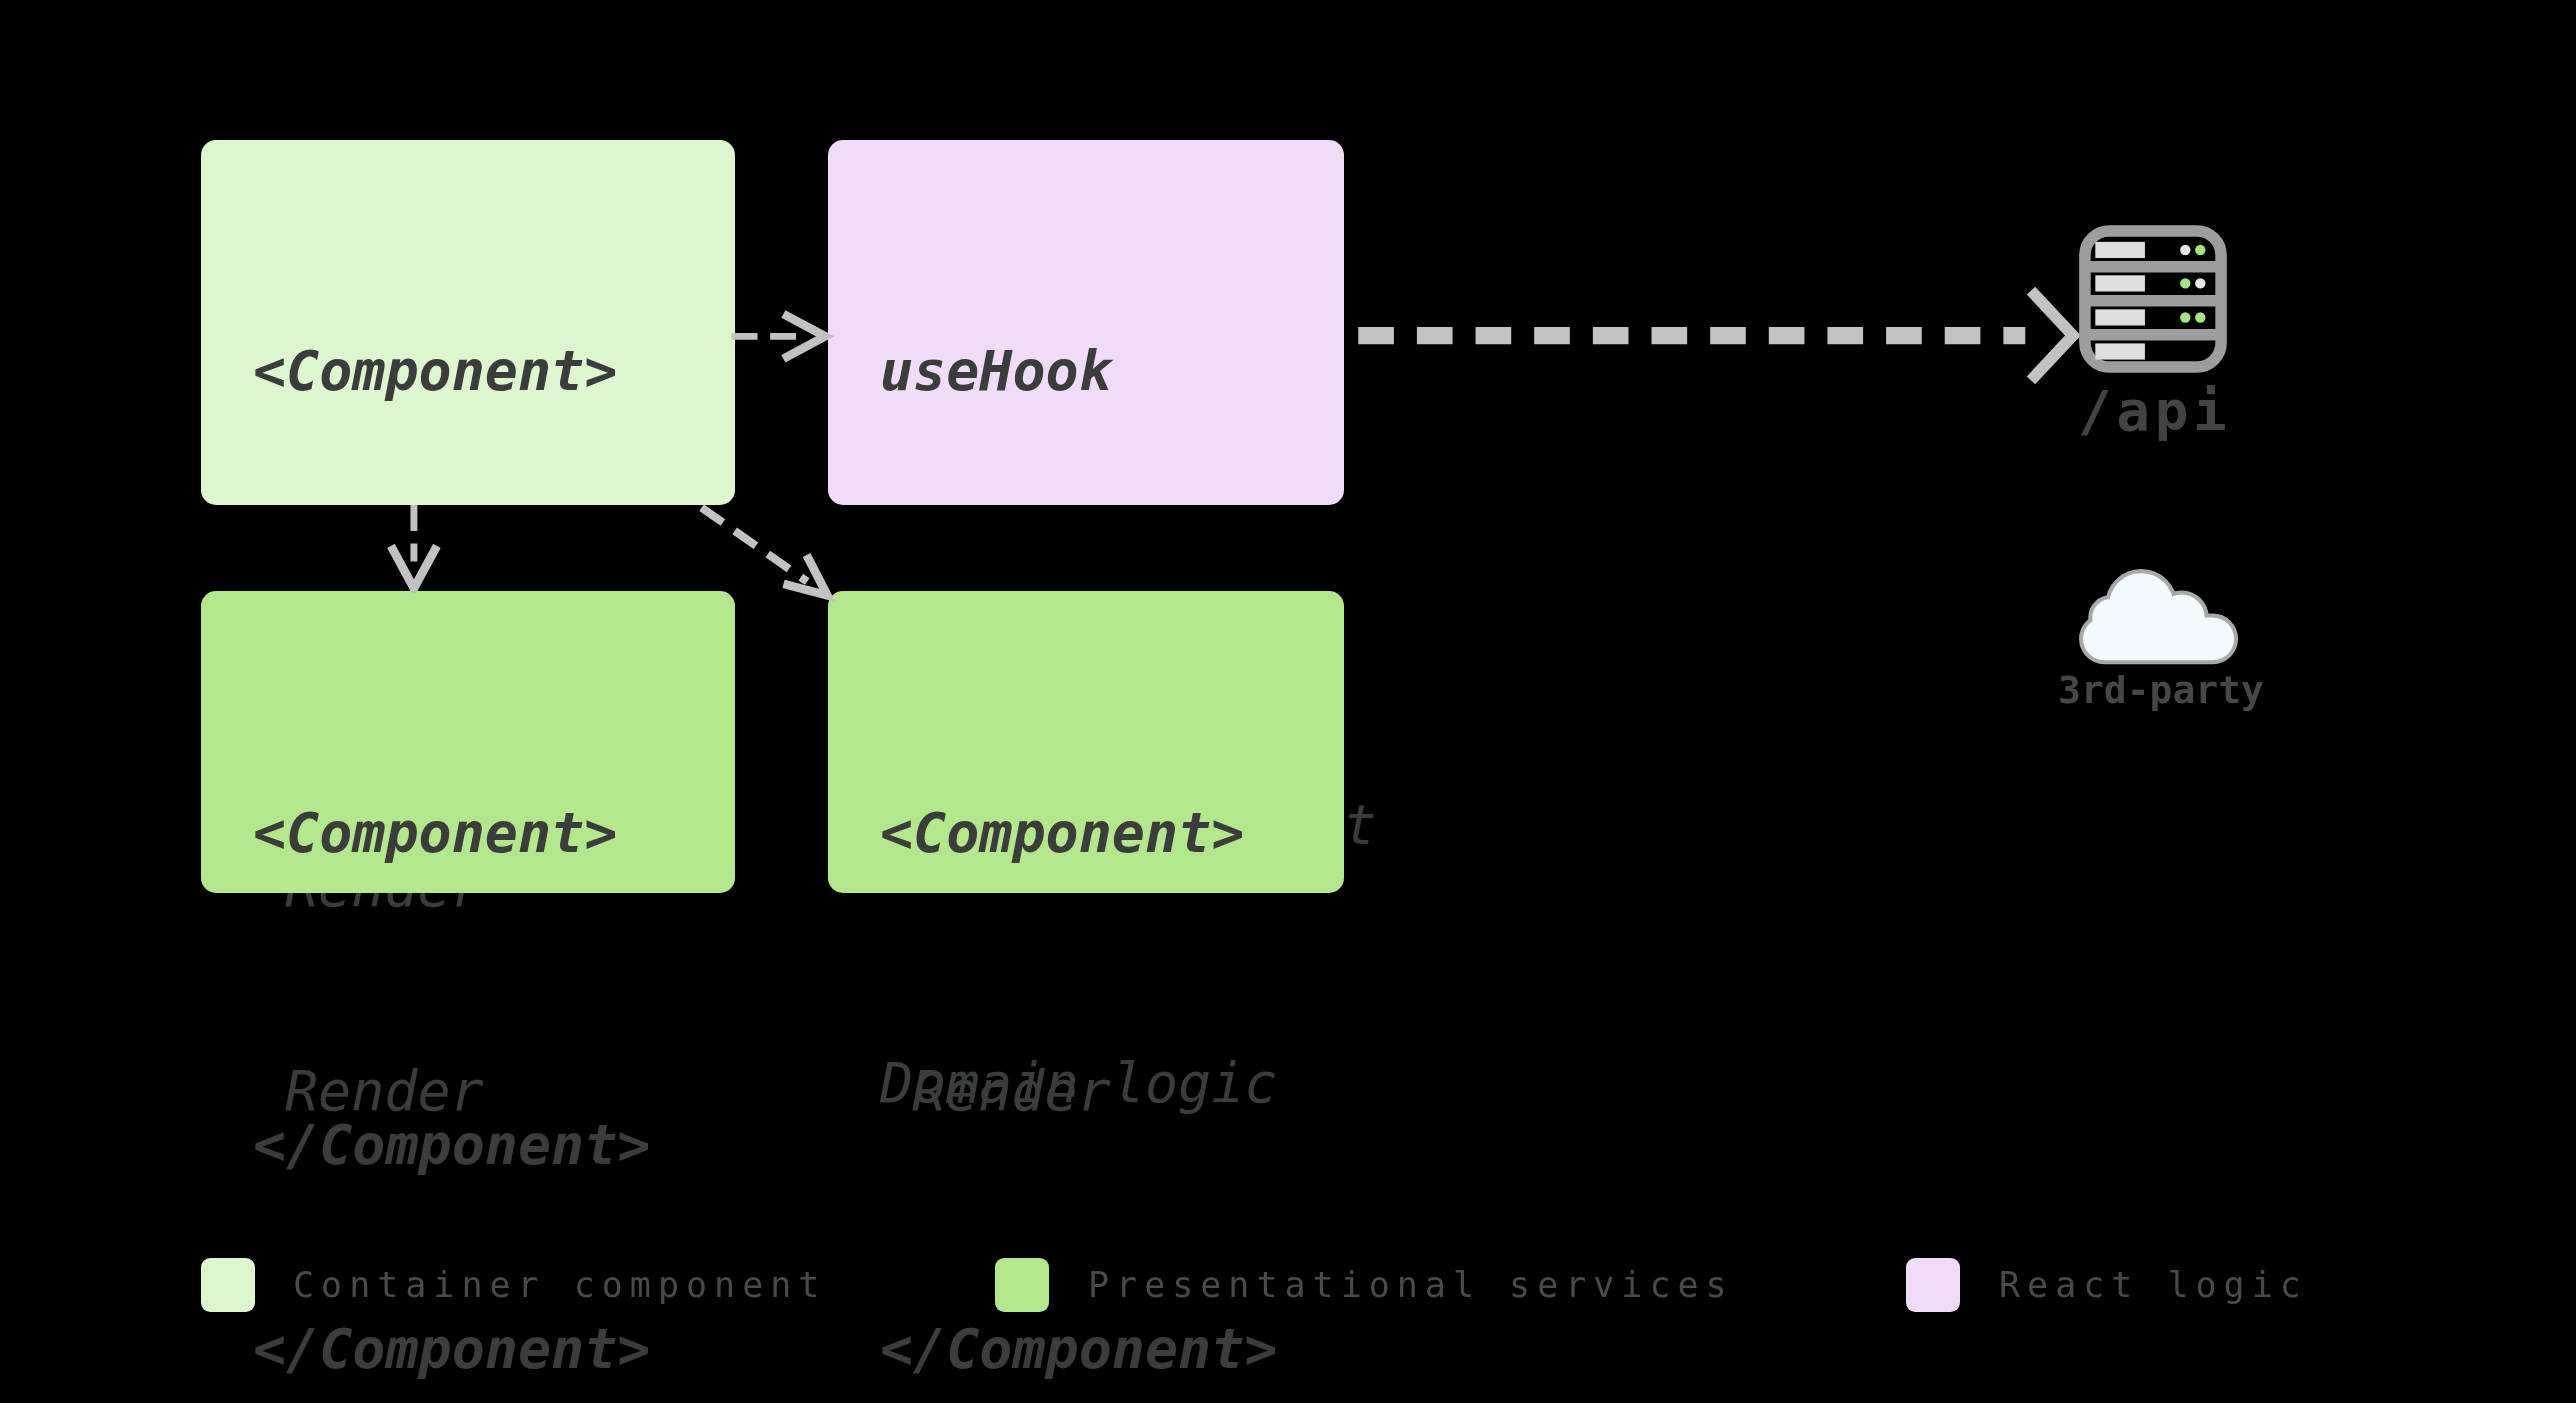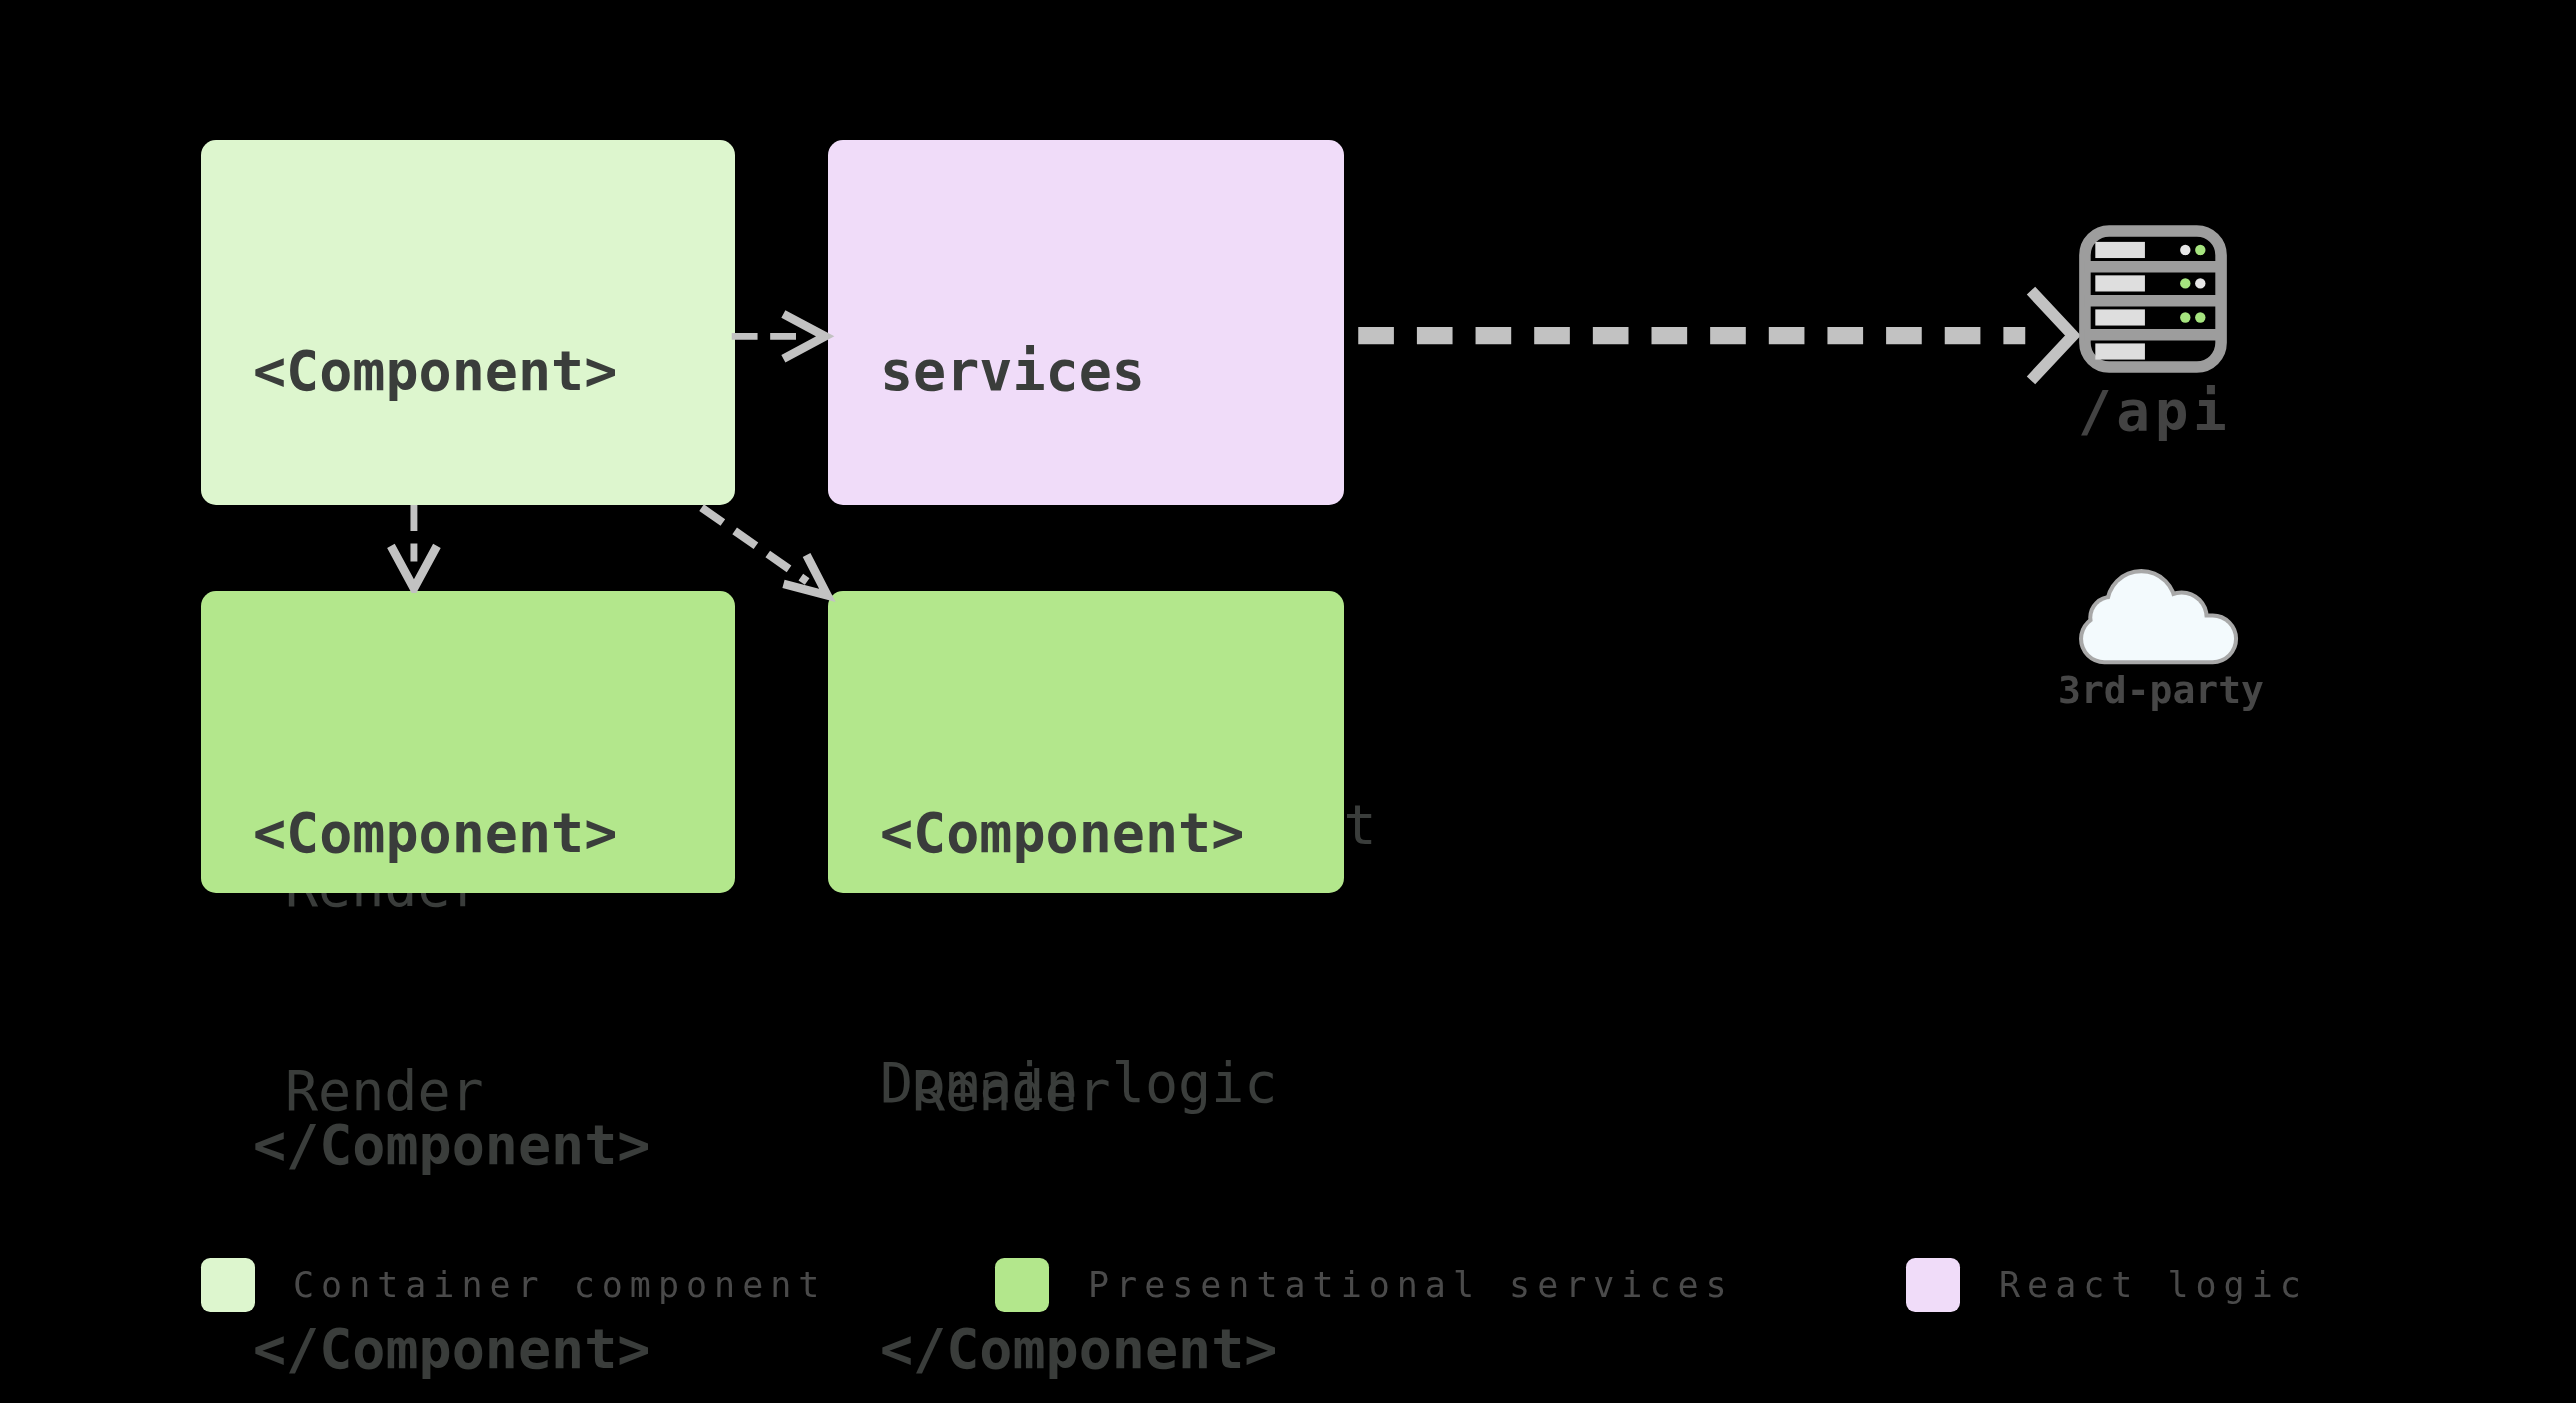--- a/index.html
+++ b/index.html
@@ -17,20 +17,21 @@
   }
   .box {
     position: absolute;
     border-radius: 15px;
     color: #3a3d3b;
     font-size: 55px;
     line-height: 86px;
     box-sizing: border-box;
     padding: 16px 45px 0 52px;
     white-space: pre;
+    font-style: italic;
   }
   .box .b { font-weight: bold; }
   .box .indent { text-indent: 32px; }
   .container-box { background: #ddf6ce; left: 201px; top: 140px; width: 534px; height: 365px; }
   .hook-box      { background: #f0dcf9; left: 828px; top: 140px; width: 516px; height: 365px; }
   .hook-box .hook-body { margin-top: 24px; }
   .pres-box-a    { background: #b3e78c; left: 201px; top: 591px; width: 534px; height: 302px; padding-top: 26.5px; }
   .pres-box-b    { background: #b3e78c; left: 828px; top: 591px; width: 516px; height: 302px; padding-top: 26.5px; }
   .arrow-svg { position: absolute; }
   .endpoint-icon { position: absolute; }
@@ -78,21 +79,21 @@
 <div id="stage">
 
   <div class="box container-box">
     <div class="b">&lt;Component&gt;</div>
     <div class="indent">State</div>
     <div class="indent">Render</div>
     <div class="b">&lt;/Component&gt;</div>
   </div>
 
   <div class="box hook-box">
-    <div class="b">services</div>
+    <div class="b">useHook</div>
     <div class="hook-body">
       <div>Network request</div>
       <div>Domain logic</div>
     </div>
   </div>
 
   <div class="box pres-box-a">
     <div class="b">&lt;Component&gt;</div>
     <div class="indent">Render</div>
     <div class="b">&lt;/Component&gt;</div>

